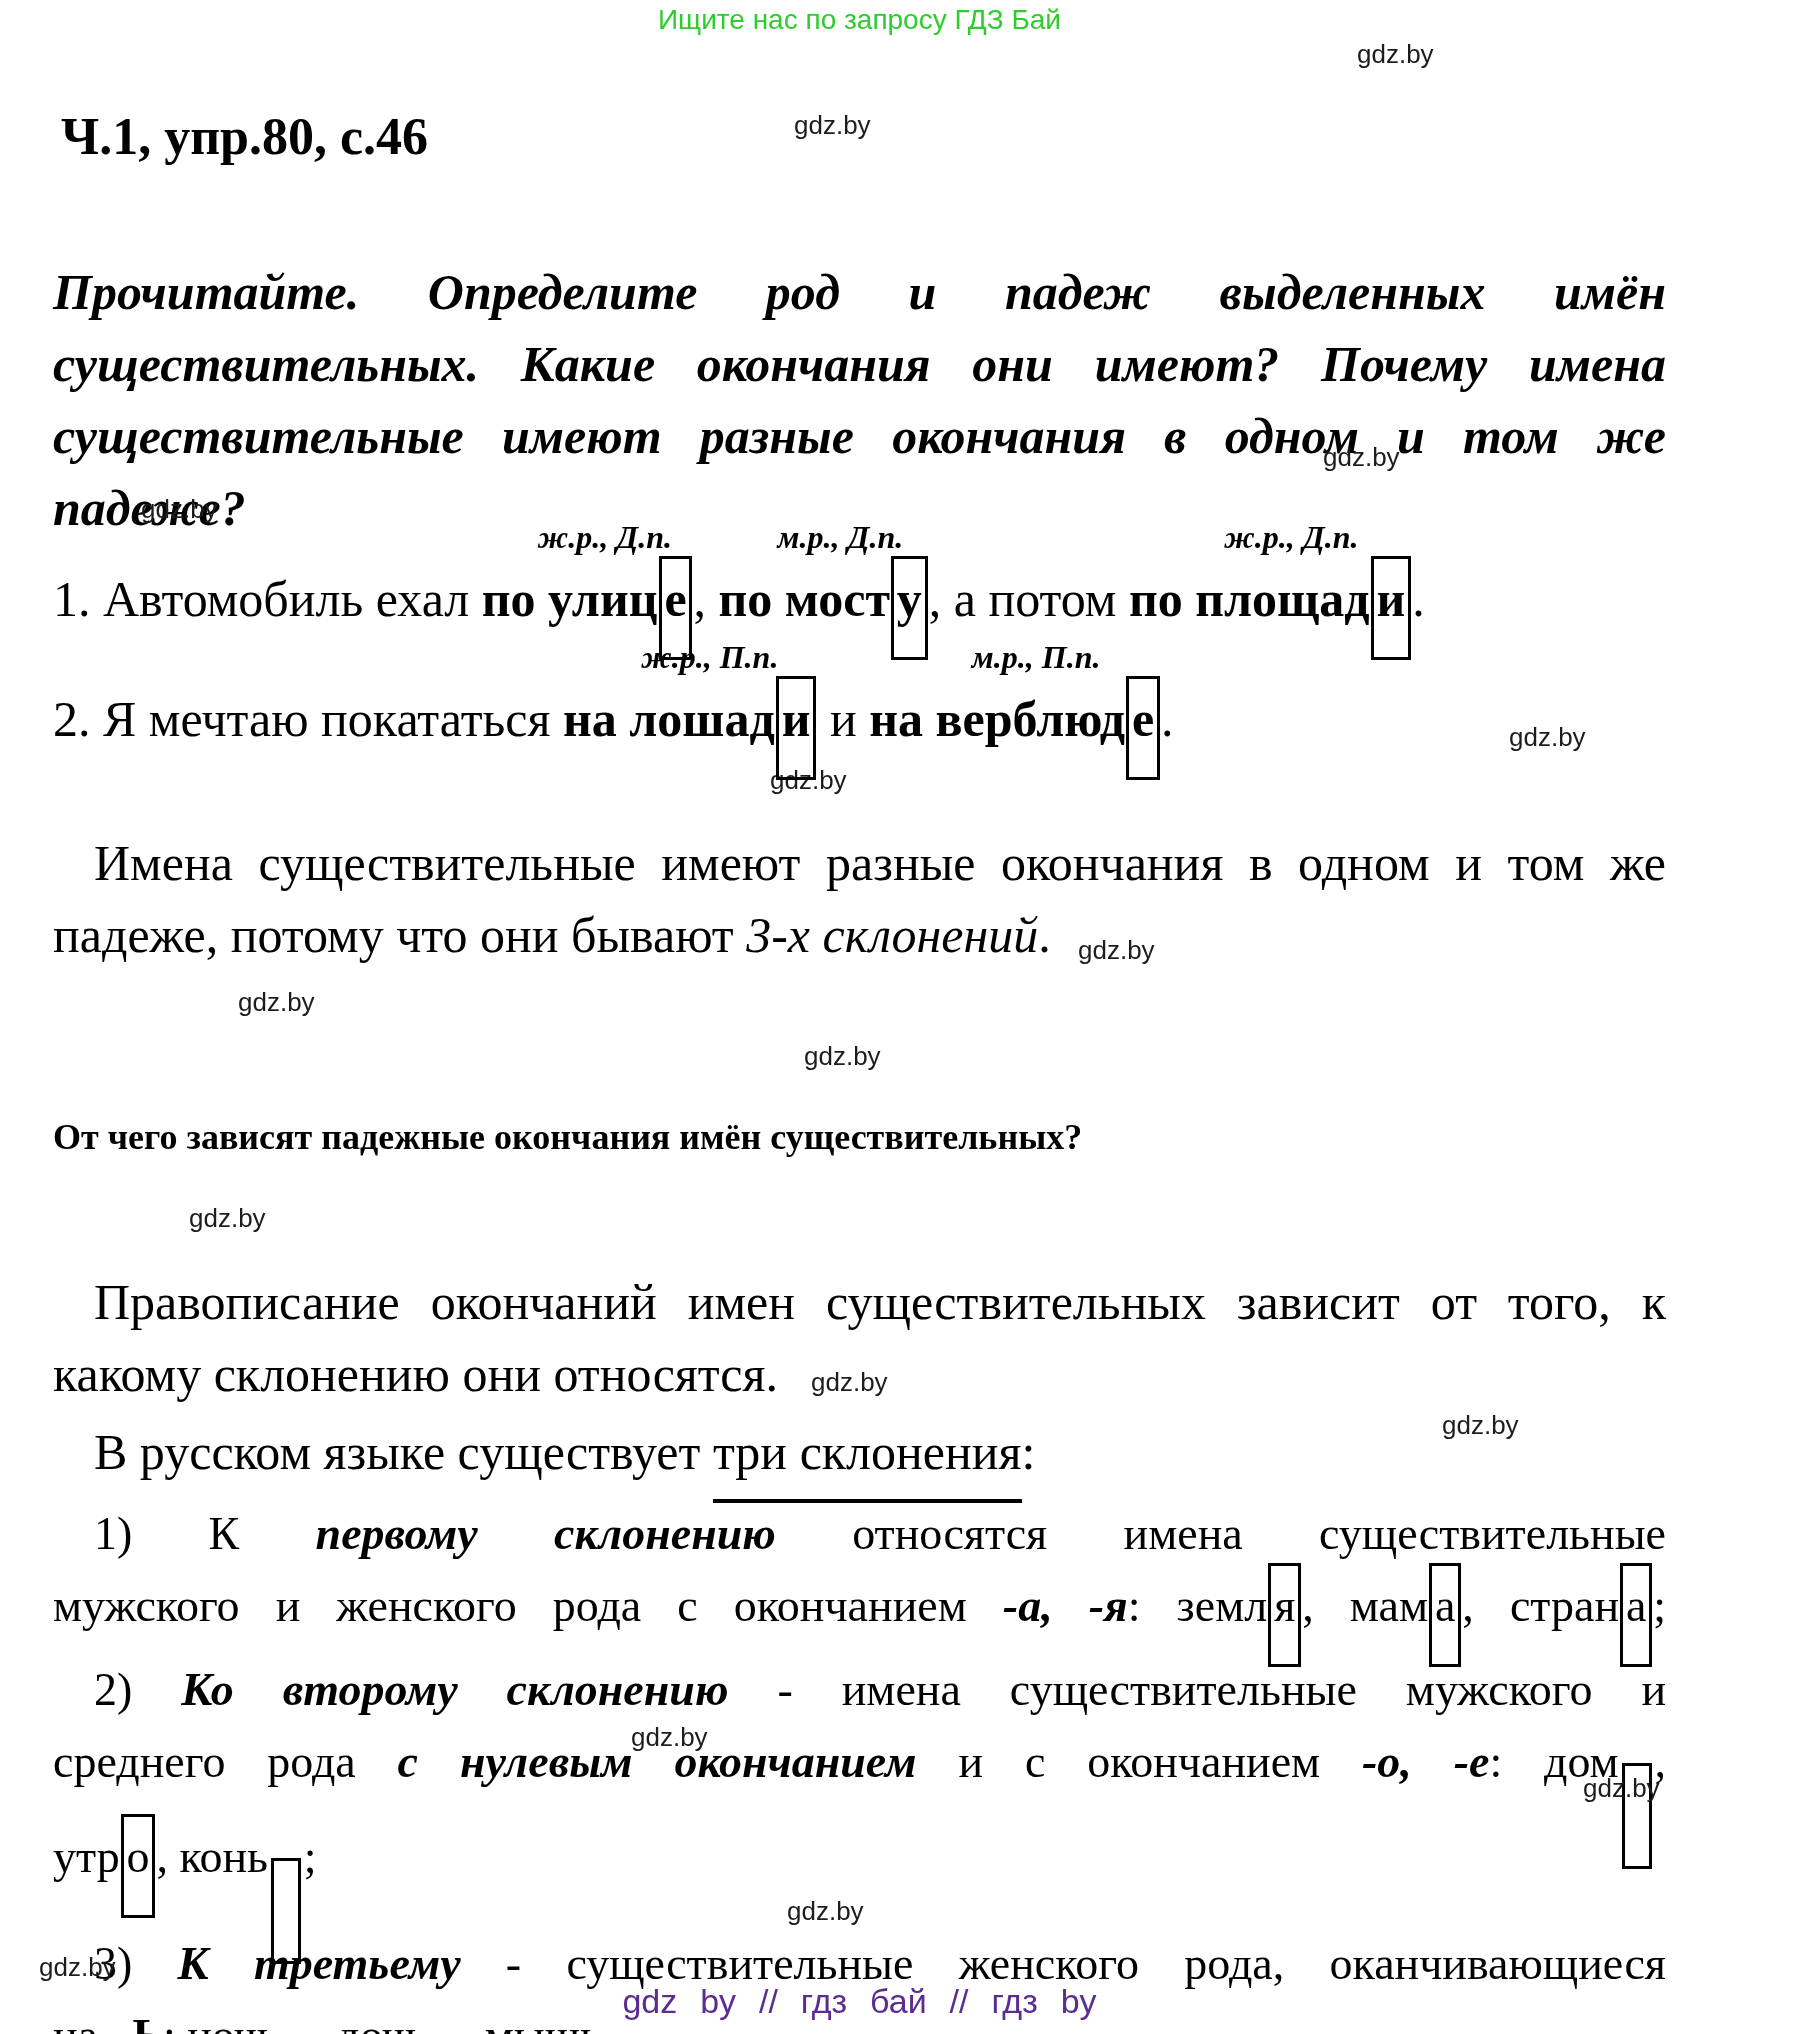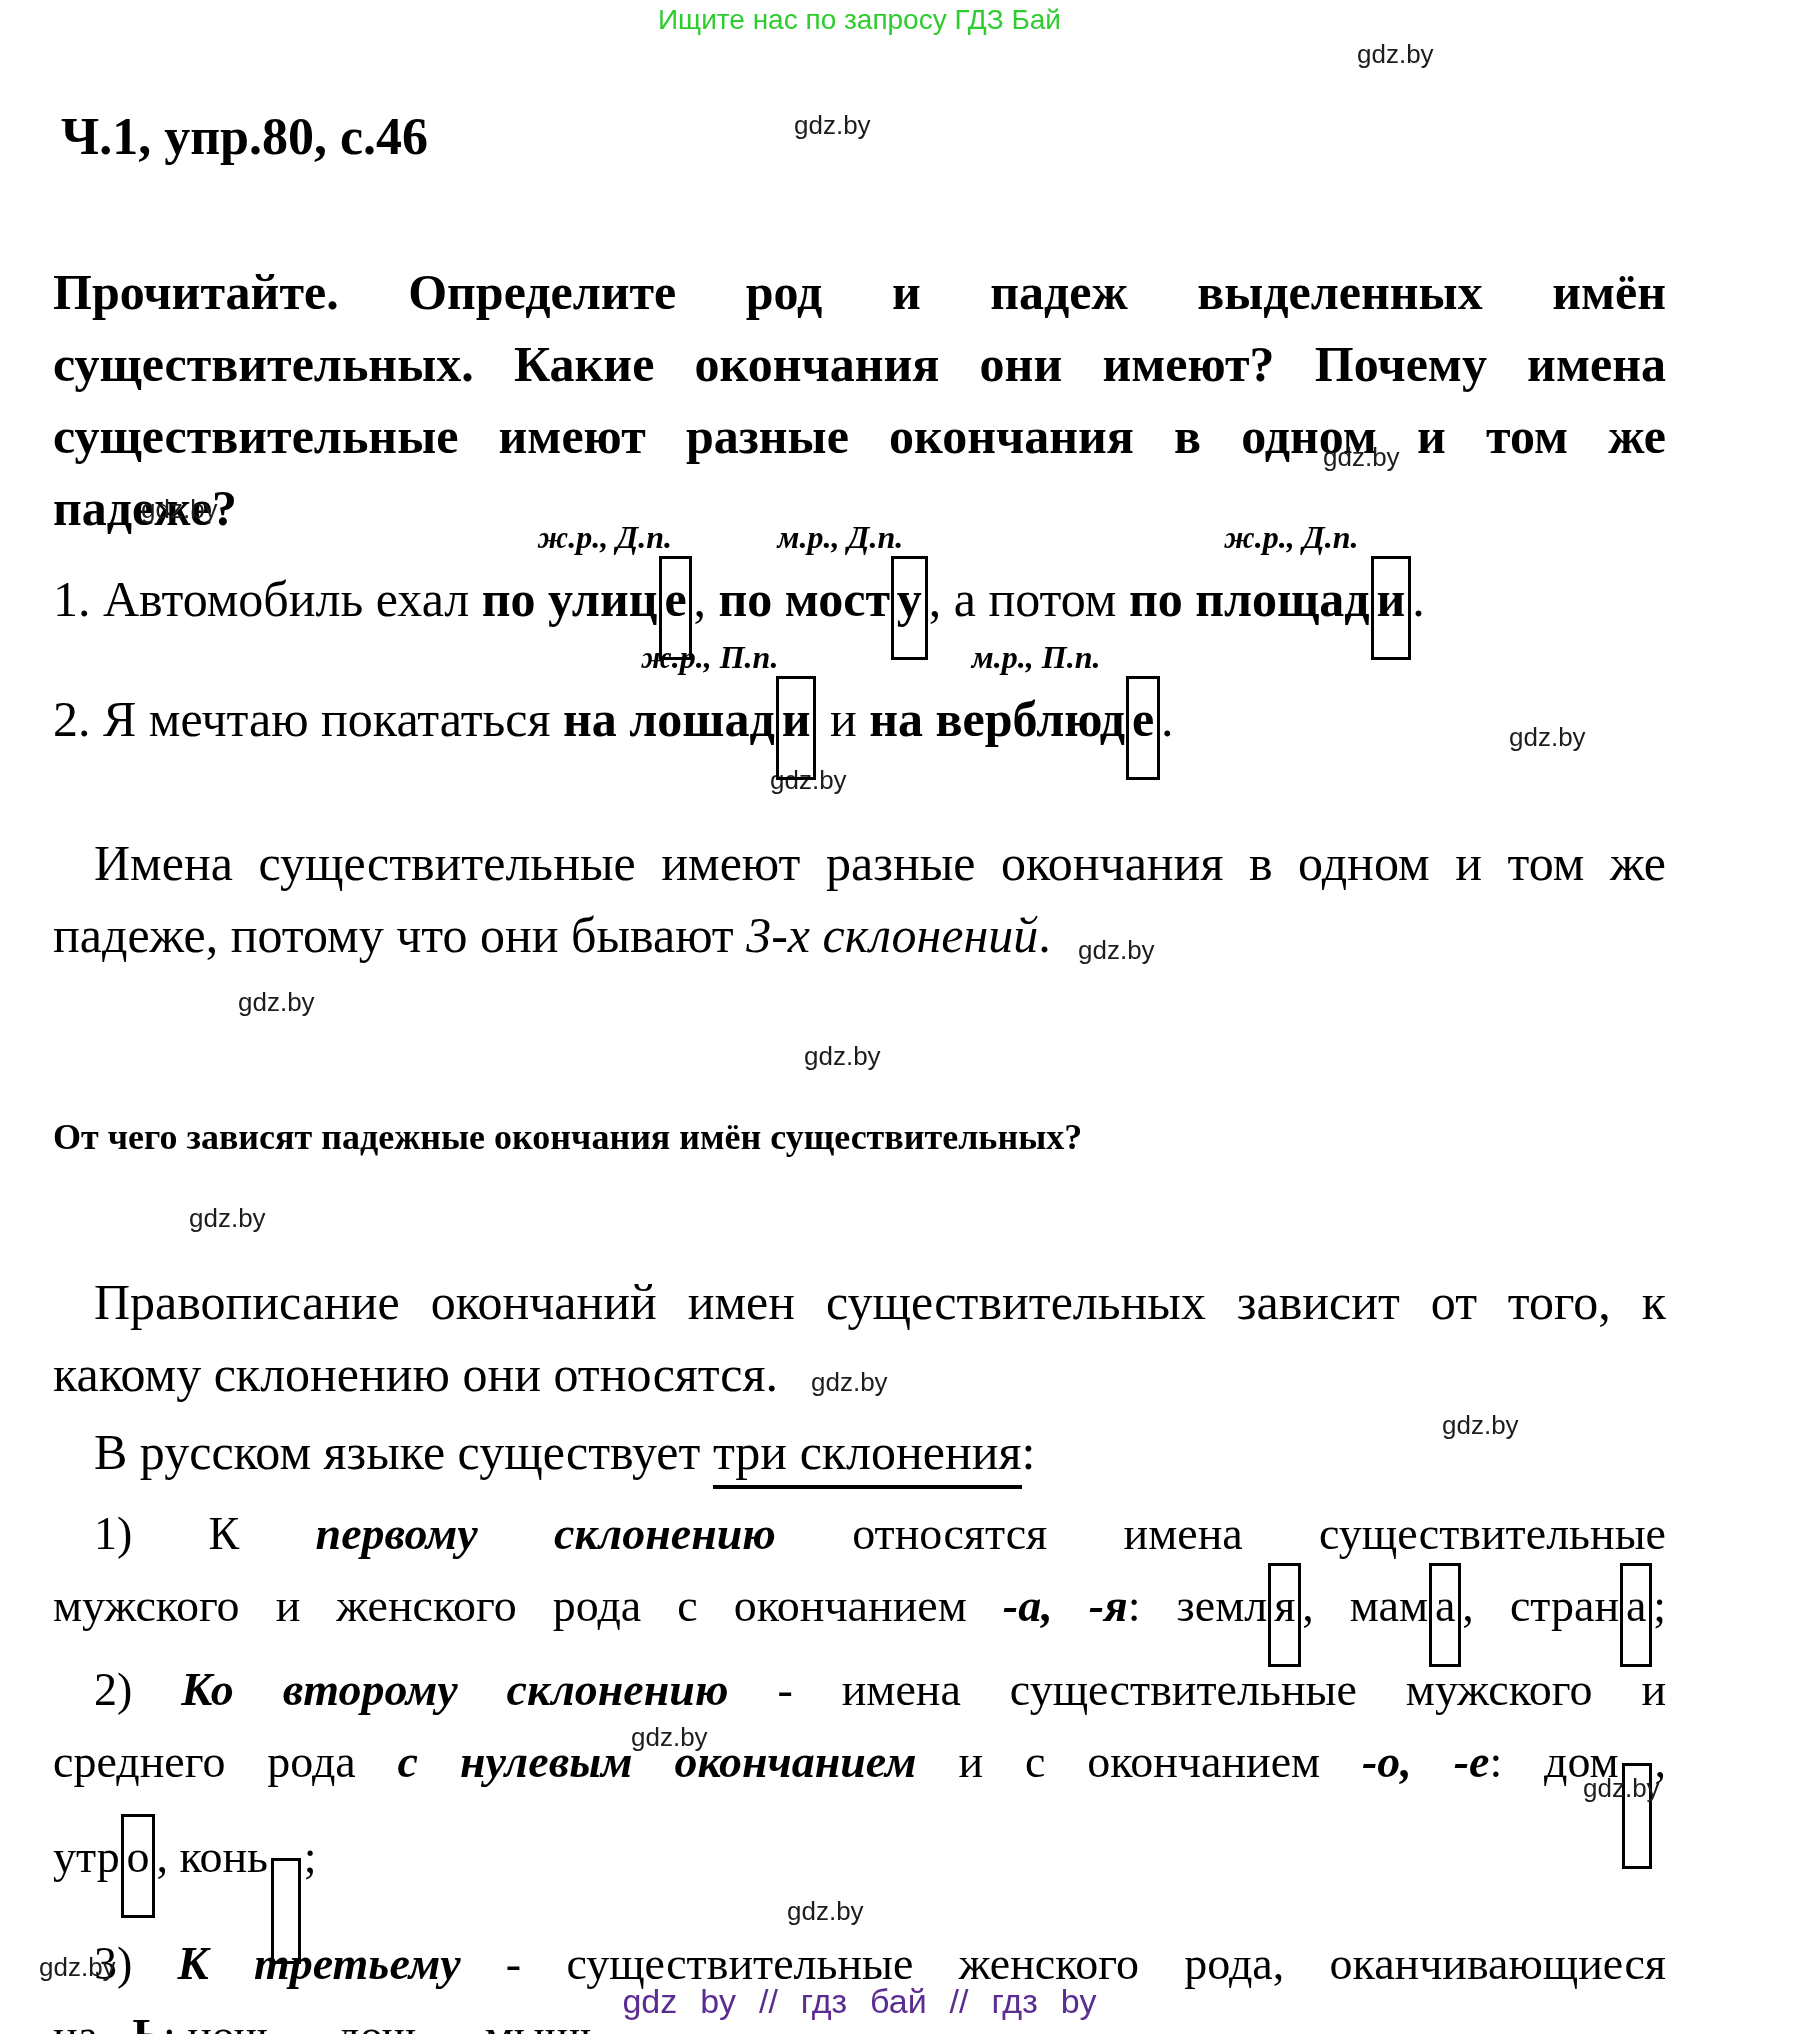--- a/index.html
+++ b/index.html
@@ -13,21 +13,21 @@
   }
   .wm {
     position:absolute; font-family:"Liberation Sans", sans-serif;
     font-size:26px; color:#1d1d1d; white-space:nowrap;
   }
   .wm-inline {
     font-family:"Liberation Sans", sans-serif; font-size:26px; color:#1d1d1d;
     font-weight:normal; font-style:normal; margin-left:33px;
   }
   .title { margin:8px; padding:95px 0 0 53px; font-size:52px; font-weight:bold; line-height:68px; }
-  .task { margin:85px 53px 12px; font-size:50px; font-weight:bold; line-height:72px; }
+  .task { margin:85px 53px 12px; font-size:50px; font-weight:bold; font-style:italic; line-height:72px; }
   .jline { text-align:justify; text-align-last:justify; }
   .line { text-align:left; }
   .indent1 { text-indent:41px; }
   .sent { position:relative; margin:19.3px 53px 0; font-size:50px; line-height:72px; white-space:nowrap; }
   .sent2 { margin-top:48px; }
   .para { margin:72px 53px 0; font-size:50px; line-height:72px; }
   .heading { margin:130px 53px 0; font-size:36px; font-weight:bold; line-height:72px; }
   .rule { margin:93px 53px 0; font-size:50px; line-height:72px; }
   .decl { margin:12px 53px; font-size:46px; line-height:72px; }
   .three { margin:0 53px; font-size:50px; line-height:68px; }
@@ -37,21 +37,21 @@
     font-size:32px; font-weight:bold; font-style:italic; white-space:nowrap;
   }
   .boxed {
     display:inline-block; line-height:50px; border:3.9px solid #000;
     padding:15.4px 2.9px 33px; margin:-19.3px 1px -37px;
   }
   .boxempty {
     display:inline-block; border:3.9px solid #000; width:24px; height:100px;
     vertical-align:-44px; margin:-48px 2.9px; 
   }
-  .ul { border-bottom:4.8px solid #000; padding-bottom:5px;margin-top:9px; }
+  .ul { border-bottom:4.8px solid #000; padding-bottom:19px;margin-top:9px; }
   .bi { font-style:italic; }
   .footer {
     position:absolute; left:0; bottom:13.5px; width:100%; text-align:center;
     font-family:"Liberation Sans", sans-serif; font-size:34px; color:#5c2d91;
     word-spacing:13.5px;
   }
 </style>
 </head>
 <body>
 

